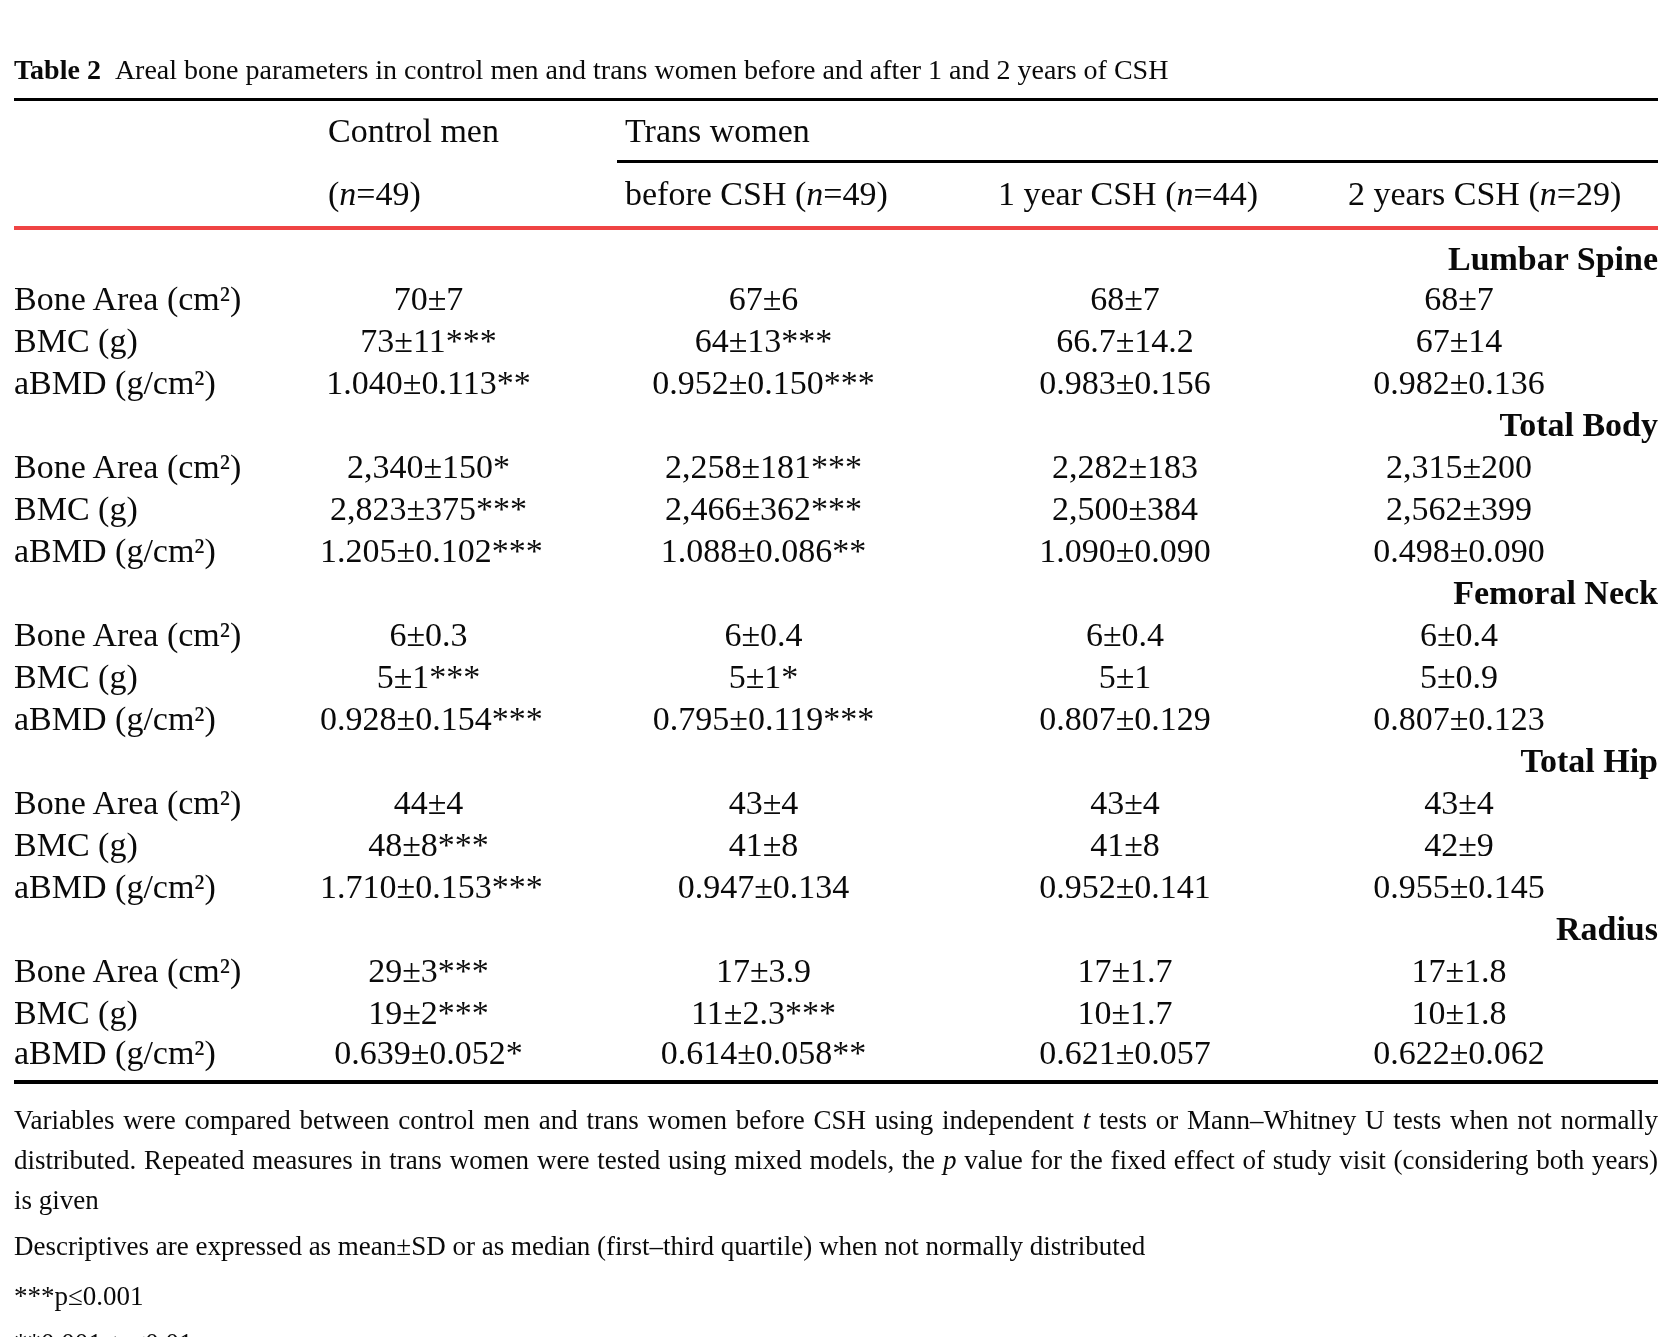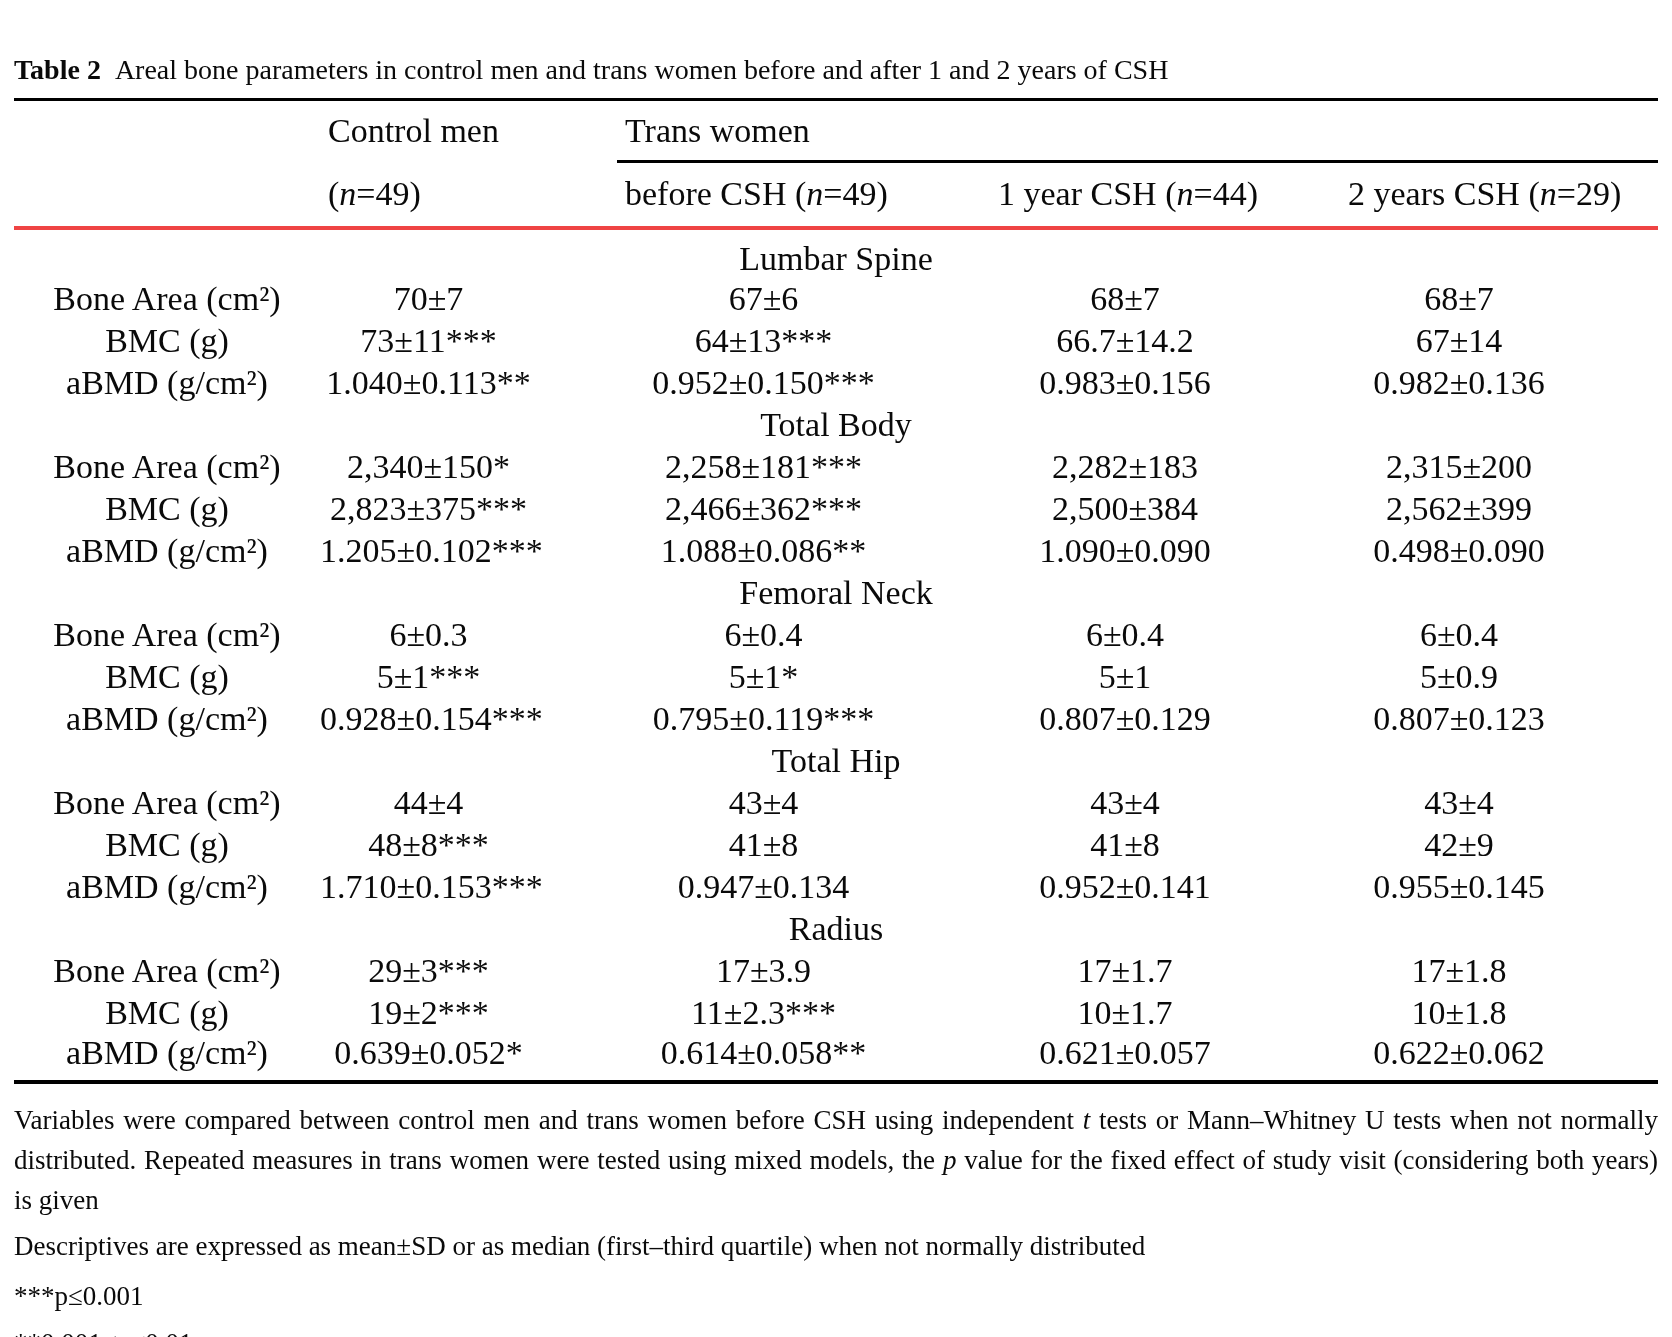--- a/index.html
+++ b/index.html
@@ -31,22 +31,22 @@
 
   thead th { font-weight: normal; text-align: left; vertical-align: middle; padding-left: 8px; }
   thead tr.h1 th { height: 62px; }
   thead tr.h2 th { height: 66px; }
   thead th.rowhead { padding-left: 0; }
   th.trans-group { border-bottom: 3px solid #000; }
   thead tr.h2 { border-bottom: 4px solid #ef4444; }
   .it { font-style: italic; }
 
   tbody td { height: 42px; vertical-align: middle; }
-  tbody td.section-name { text-align: center; padding-left: 0; }
-  tbody td.rowlabel { text-align: center; padding-left: 0; }
+  tbody td.section-name { text-align: right; padding-left: 0; font-weight: bold; }
+  tbody td.rowlabel { text-align: left; padding-left: 0; }
   tbody td.val { text-align: center; padding-right: 80px; }
   tbody tr.first-row td { padding-top: 10px; }
   tbody tr.last-row td { padding-bottom: 8px; }
 
   .footnotes { padding-top: 16px; font-size: 27px; }
   .fn { line-height: 40px; margin-bottom: 4px; }
   .fn2 { text-align: justify; margin-bottom: 6px; }
   .signote { line-height: 34px; margin-top: 13px; }
 </style>
 </head>

